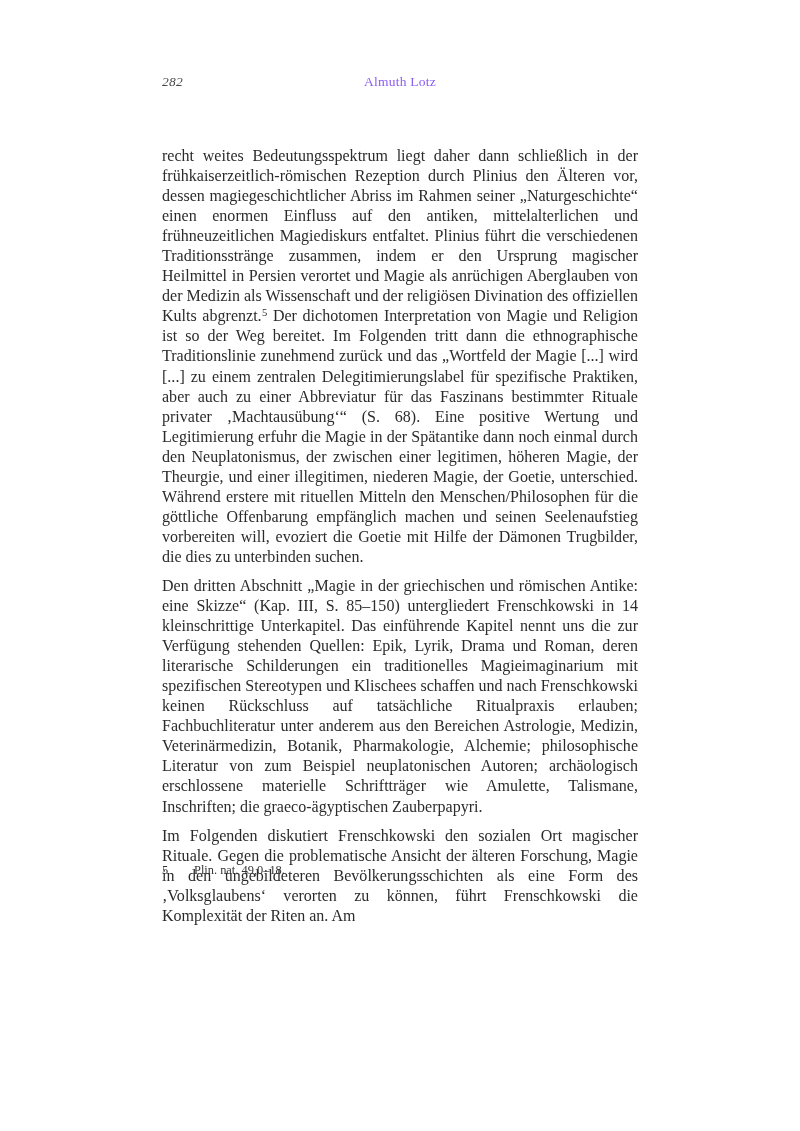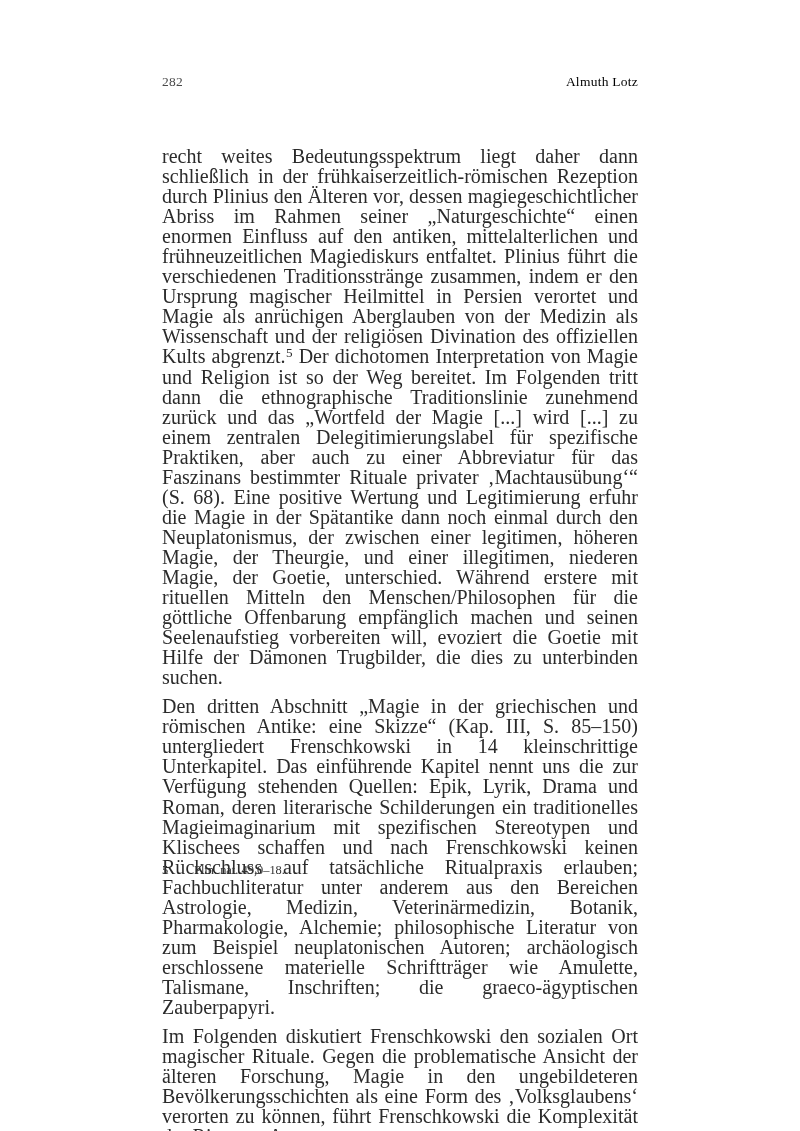--- a/index.html
+++ b/index.html
@@ -31,43 +31,44 @@
     height: 20px;
   }
   .folio {
     position: absolute;
     left: 0;
     top: 0;
     font-size: 13.5px;
     line-height: 20px;
     color: #4a4a4a;
     letter-spacing: 0.2px;
+    font-style: italic;
   }
   .running-head {
     position: absolute;
     left: 0;
     top: 0;
     width: 476px;
-    text-align: right;
+    text-align: center;
     font-size: 13.5px;
     line-height: 20px;
-    color: #000000;
+    color: #8b5cf6;
     letter-spacing: 0.25px;
   }
 
   
   .textblock {
     position: absolute;
     top: 146px;
     left: 162px;
     width: 476px;
   }
   p.body-par {
     margin: 0 0 9px 0;
-    font-size: 20px;
+    font-size: 16px;
     line-height: 20.05px;
     text-align: justify;
     text-justify: inter-word;
     hyphens: manual;
     -webkit-hyphens: manual;
     word-spacing: -0.1px;
     letter-spacing: 0.02px;
     color: #2b2b2b;
   }
   p.body-par:last-child {

